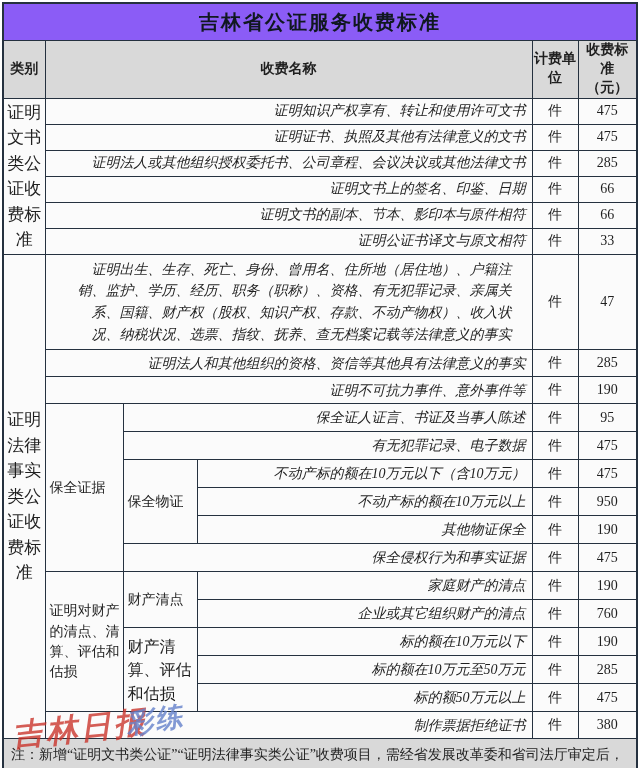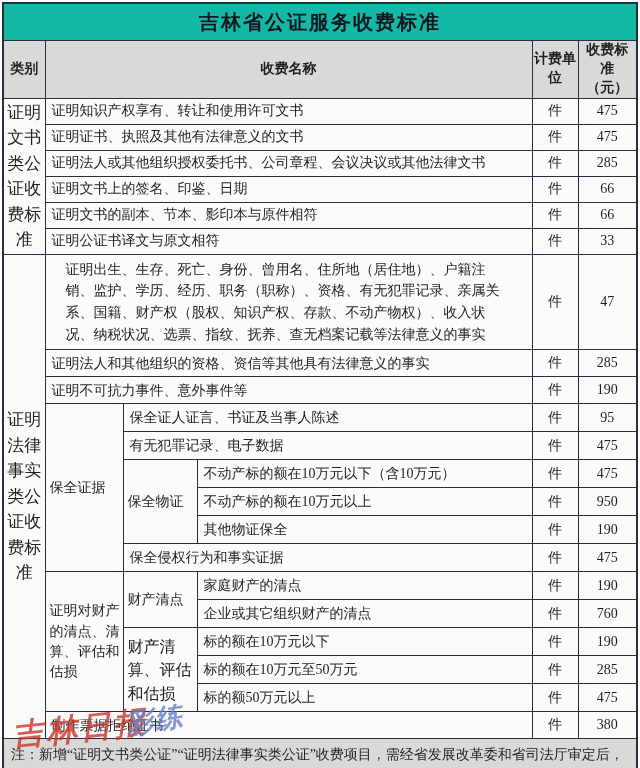--- a/index.html
+++ b/index.html
@@ -20,21 +20,21 @@
   }
   .fee-table td,.fee-table th{
     border:1px solid #25313f;
     background:#fbfbfb;
     font-size:14px;
     vertical-align:middle;
     padding:1px 2px;
     overflow:hidden;
   }
   tr.title-row td{
-    background:#14b8a6;
+    background:#8b5cf6;
     text-align:center;
     font-family:"Liberation Sans","DejaVu Sans",sans-serif;
     font-weight:bold;
     font-size:20px;
     color:#101820;
     height:34px;
     letter-spacing:2px;
   }
   tr.head-row th{
     background:#d9d9d9;
@@ -51,23 +51,24 @@
     line-height:1.5;
     padding:0;
   }
   td.group{
     text-align:left;
     padding:1px 1px 1px 4px;
     line-height:1.45;
   }
   td.group-sm{font-size:16px;}
   td.name{
-    text-align:left;
+    text-align:right;
     padding:1px 6px;
     line-height:1.55;
+    font-style:italic;
   }
   td.name-big{padding:4px 20px;}
   td.unit,td.fee{text-align:center;}
   tr.r26{height:26px;}
   tr.r27{height:27px;}
   tr.r28{height:28px;}
   tr.note-row td{
     background:#d9d9d9;
     text-align:left;
     padding:5px 7px;

